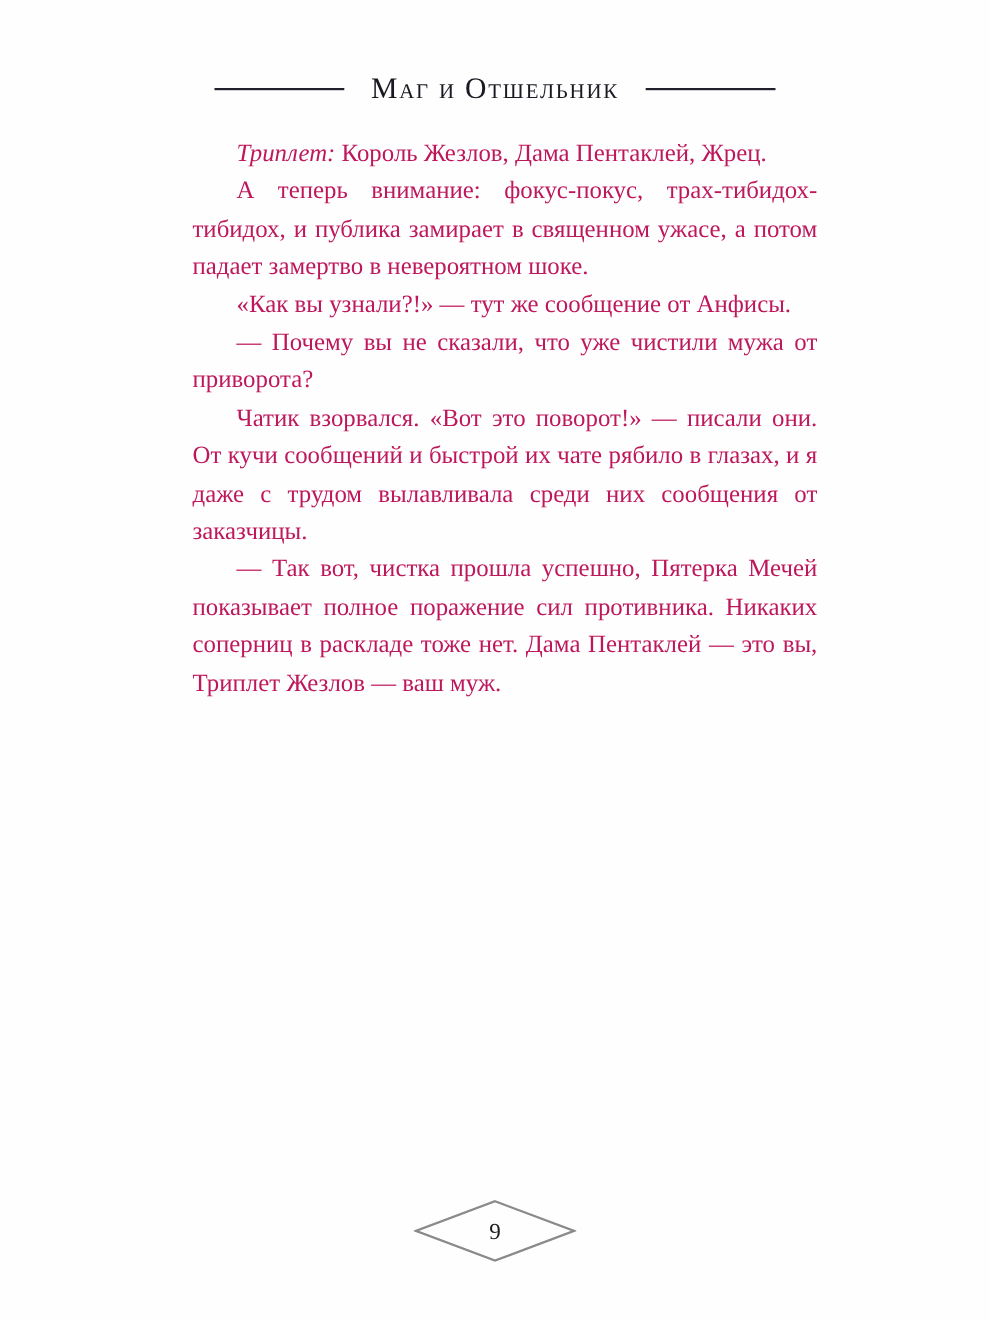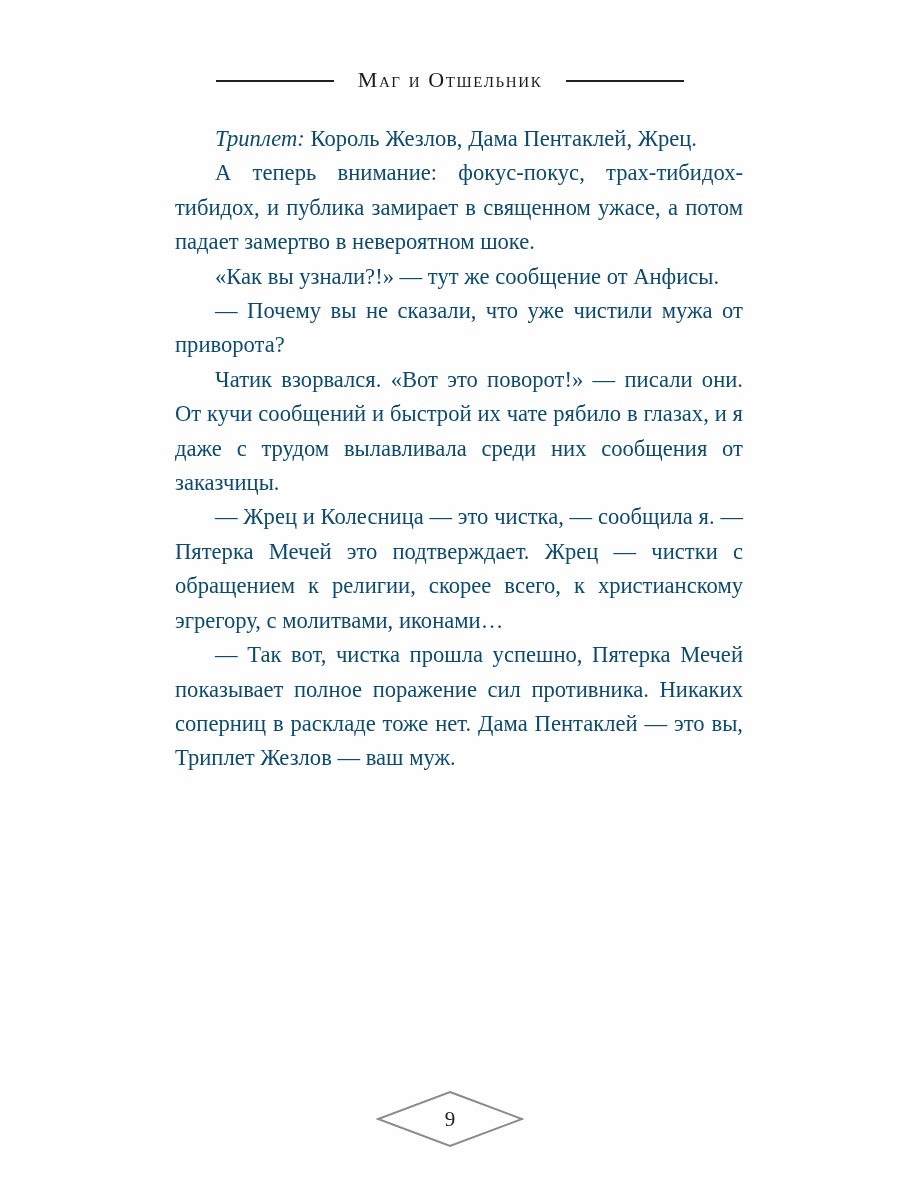--- a/index.html
+++ b/index.html
@@ -40,21 +40,21 @@
     border-top: 2.2px solid #20202a;
     width: 118px;
     flex: 0 0 auto;
   }
   .rule.left  { margin-right: 24px; }
   .rule.right { margin-left: 24px; }
 
   .chapter-title {
     font-family: "Liberation Serif", "DejaVu Serif", serif;
     font-variant: small-caps;
-    font-size: 22px;
+    font-size: 27px;
     letter-spacing: 1.6px;
     color: #191922;
     white-space: nowrap;
     line-height: 1;
     padding-bottom: 2px;
   }
 
   
   .textblock {
     position: absolute;
@@ -62,21 +62,21 @@
     top: 122px;
     width: 568px;
   }
   .textblock p {
     margin: 0;
     font-size: 22.6px;
     line-height: 34.4px;
     text-align: justify;
     text-indent: 40px;
     text-justify: inter-word;
-    color: #0c4a6e;
+    color: #be185d;
     hyphens: manual;
   }
   .textblock p em,
   .textblock p i {
     font-style: italic;
   }
 
   
   .folio {
     position: absolute;
@@ -122,21 +122,20 @@
     <span class="chapter-title">Маг и Отшельник</span>
     <span class="rule right" style="border-top-color: rgb(32, 32, 42);"></span>
   </div>
 
   <div class="textblock">
       <p><em>Триплет:</em> Король Жезлов, Дама Пентаклей, Жрец.</p>
       <p>А теперь внимание: фокус-покус, трах-тибидох-тибидох, и публика замирает в священном ужасе, а потом падает замертво в невероятном шоке.</p>
       <p>«Как вы узнали?!» — тут же сообщение от Анфисы.</p>
       <p>— Почему вы не сказали, что уже чистили мужа от приворота?</p>
       <p>Чатик взорвался. «Вот это поворот!» — писали они. От кучи сообщений и быстрой их чате рябило в глазах, и я даже с трудом вылавливала среди них сообщения от заказчицы.</p>
-      <p>— Жрец и Колесница — это чистка, — сообщила я. — Пятерка Мечей это подтверждает. Жрец — чистки с обращением к религии, скорее всего, к христианскому эгрегору, с молитвами, иконами…</p>
       <p>— Так вот, чистка прошла успешно, Пятерка Мечей показывает полное поражение сил противника. Никаких соперниц в раскладе тоже нет. Дама Пентаклей — это вы, Триплет Жезлов — ваш муж.</p>
     </div>
 
   <div class="folio">
     <div class="folio-ornament">
       <svg viewBox="0 0 148 58" xmlns="http://www.w3.org/2000/svg" aria-hidden="true">
         <polygon points="74,2 146,29 74,56 2,29" fill="none" stroke="#8a8a8a" stroke-width="2" stroke-linejoin="miter"></polygon>
       </svg>
       <span class="folio-number">9</span>
     </div>

